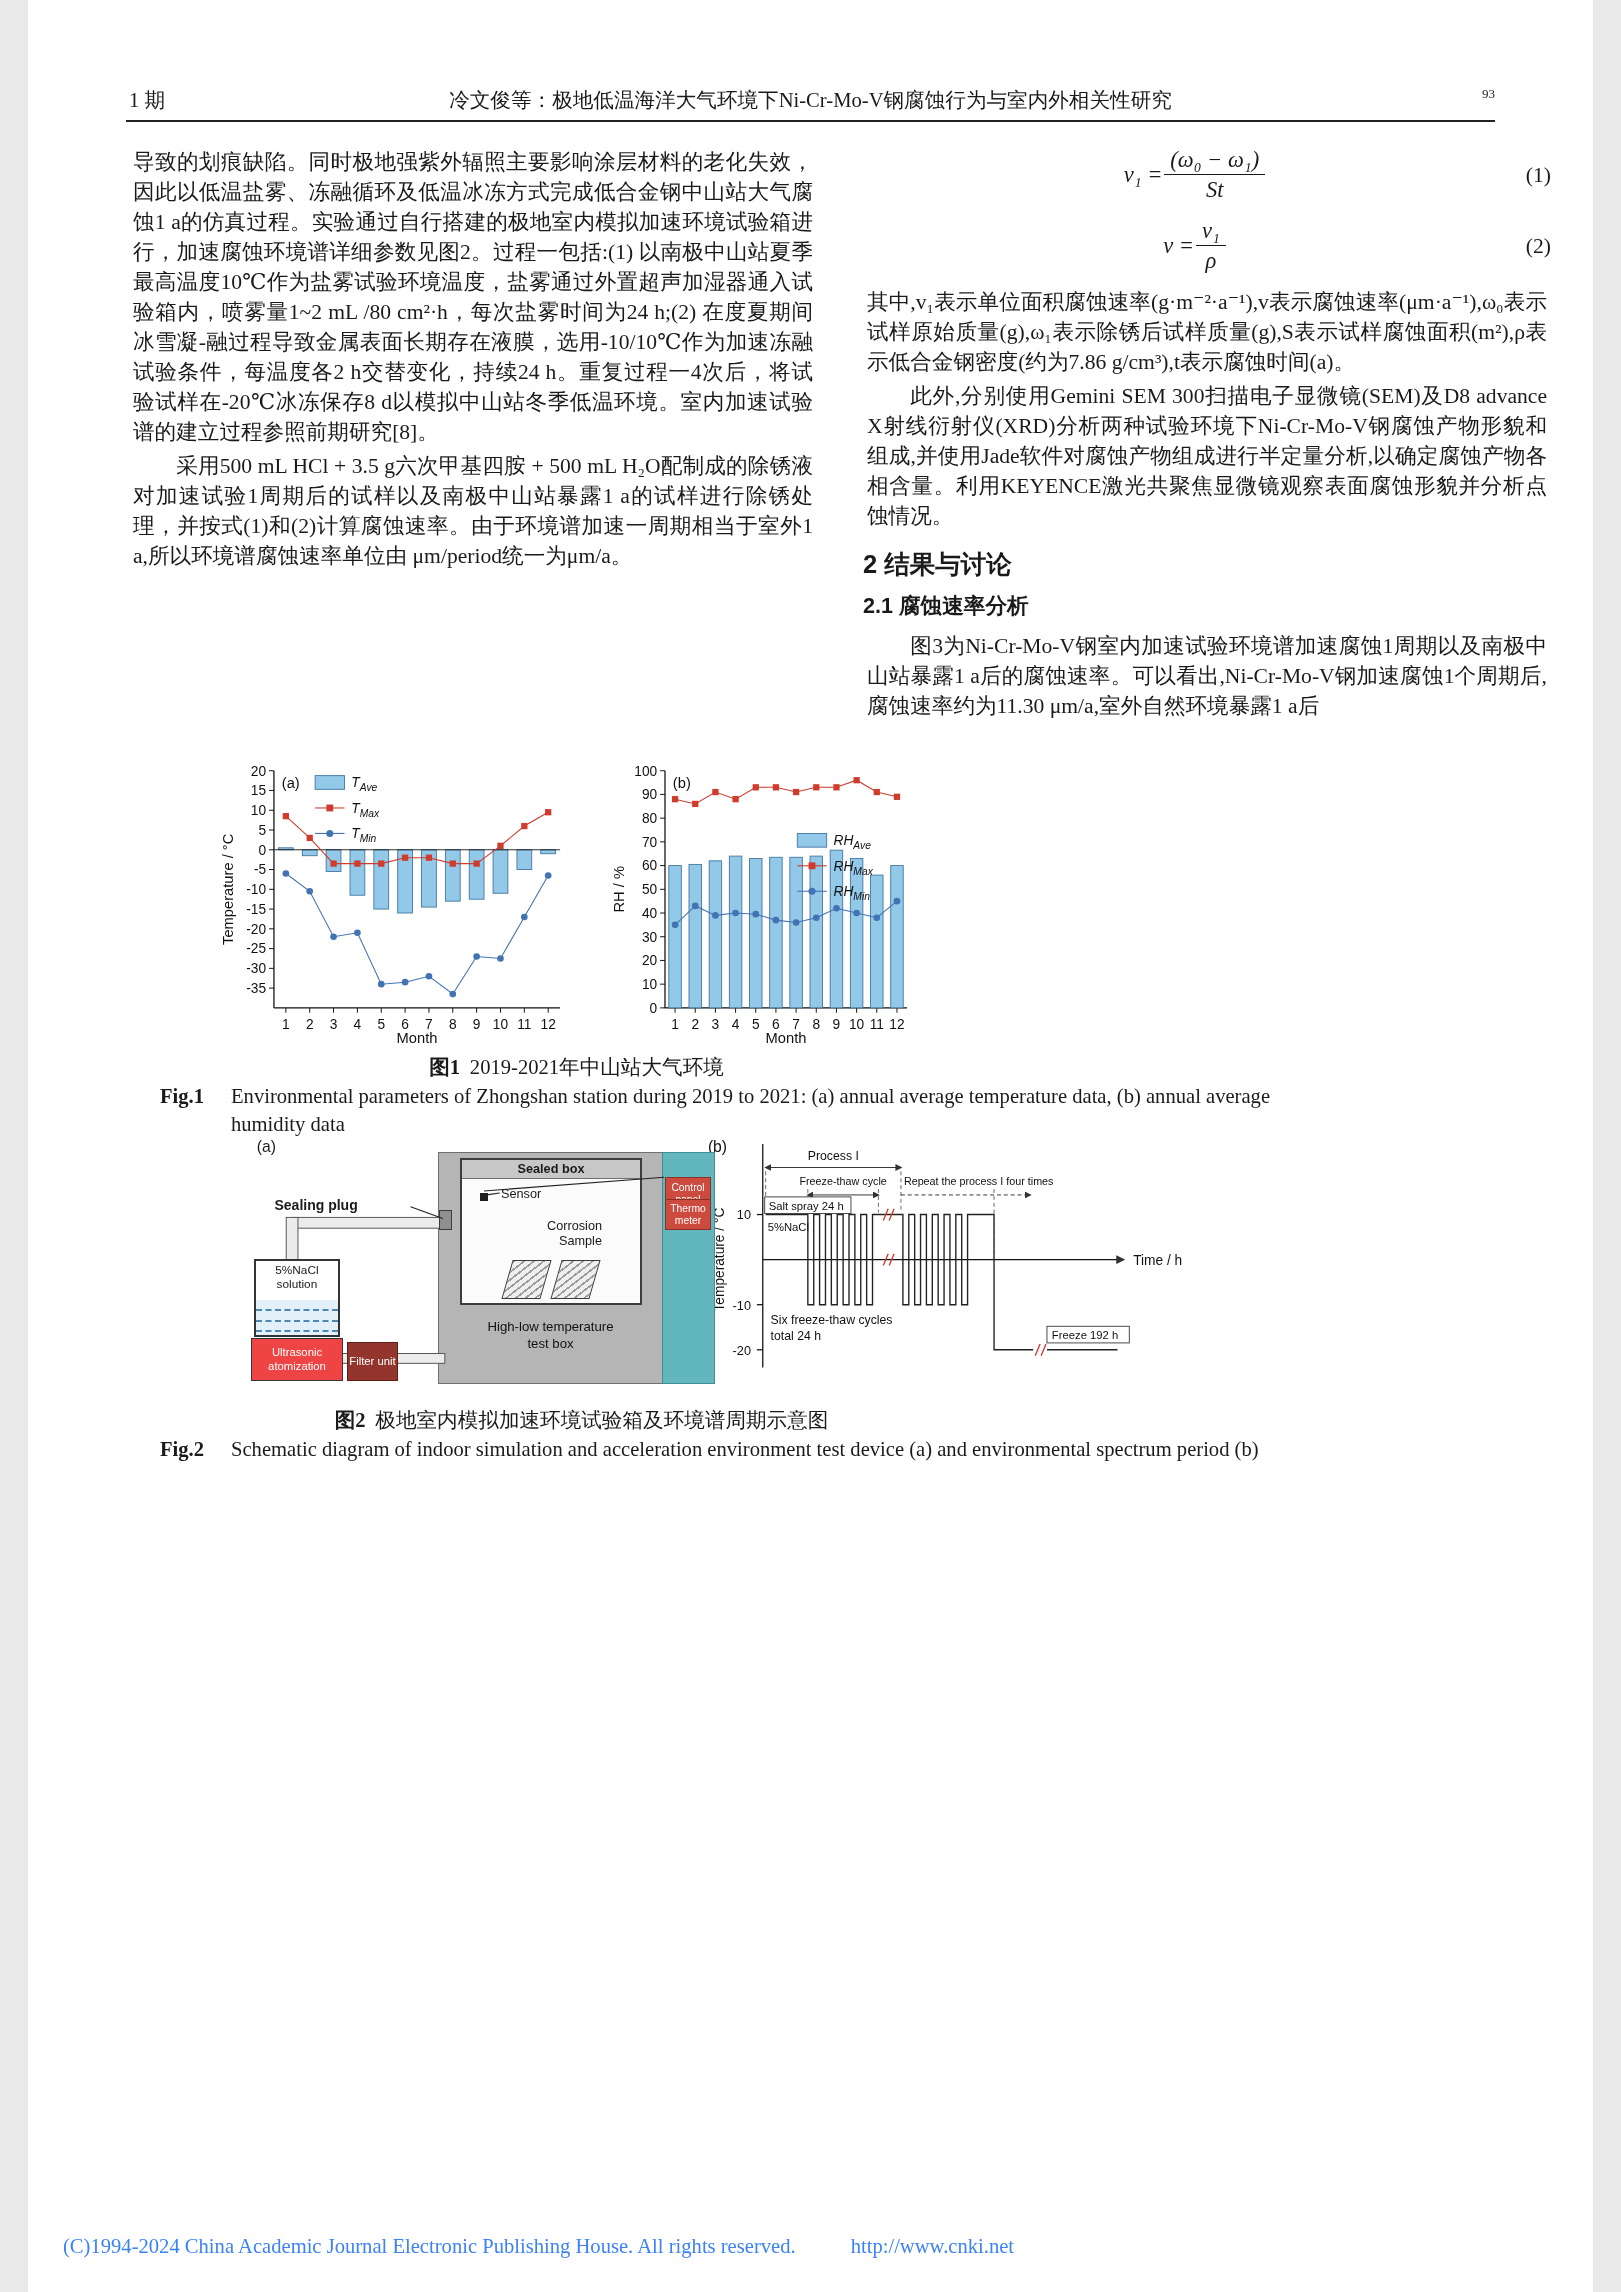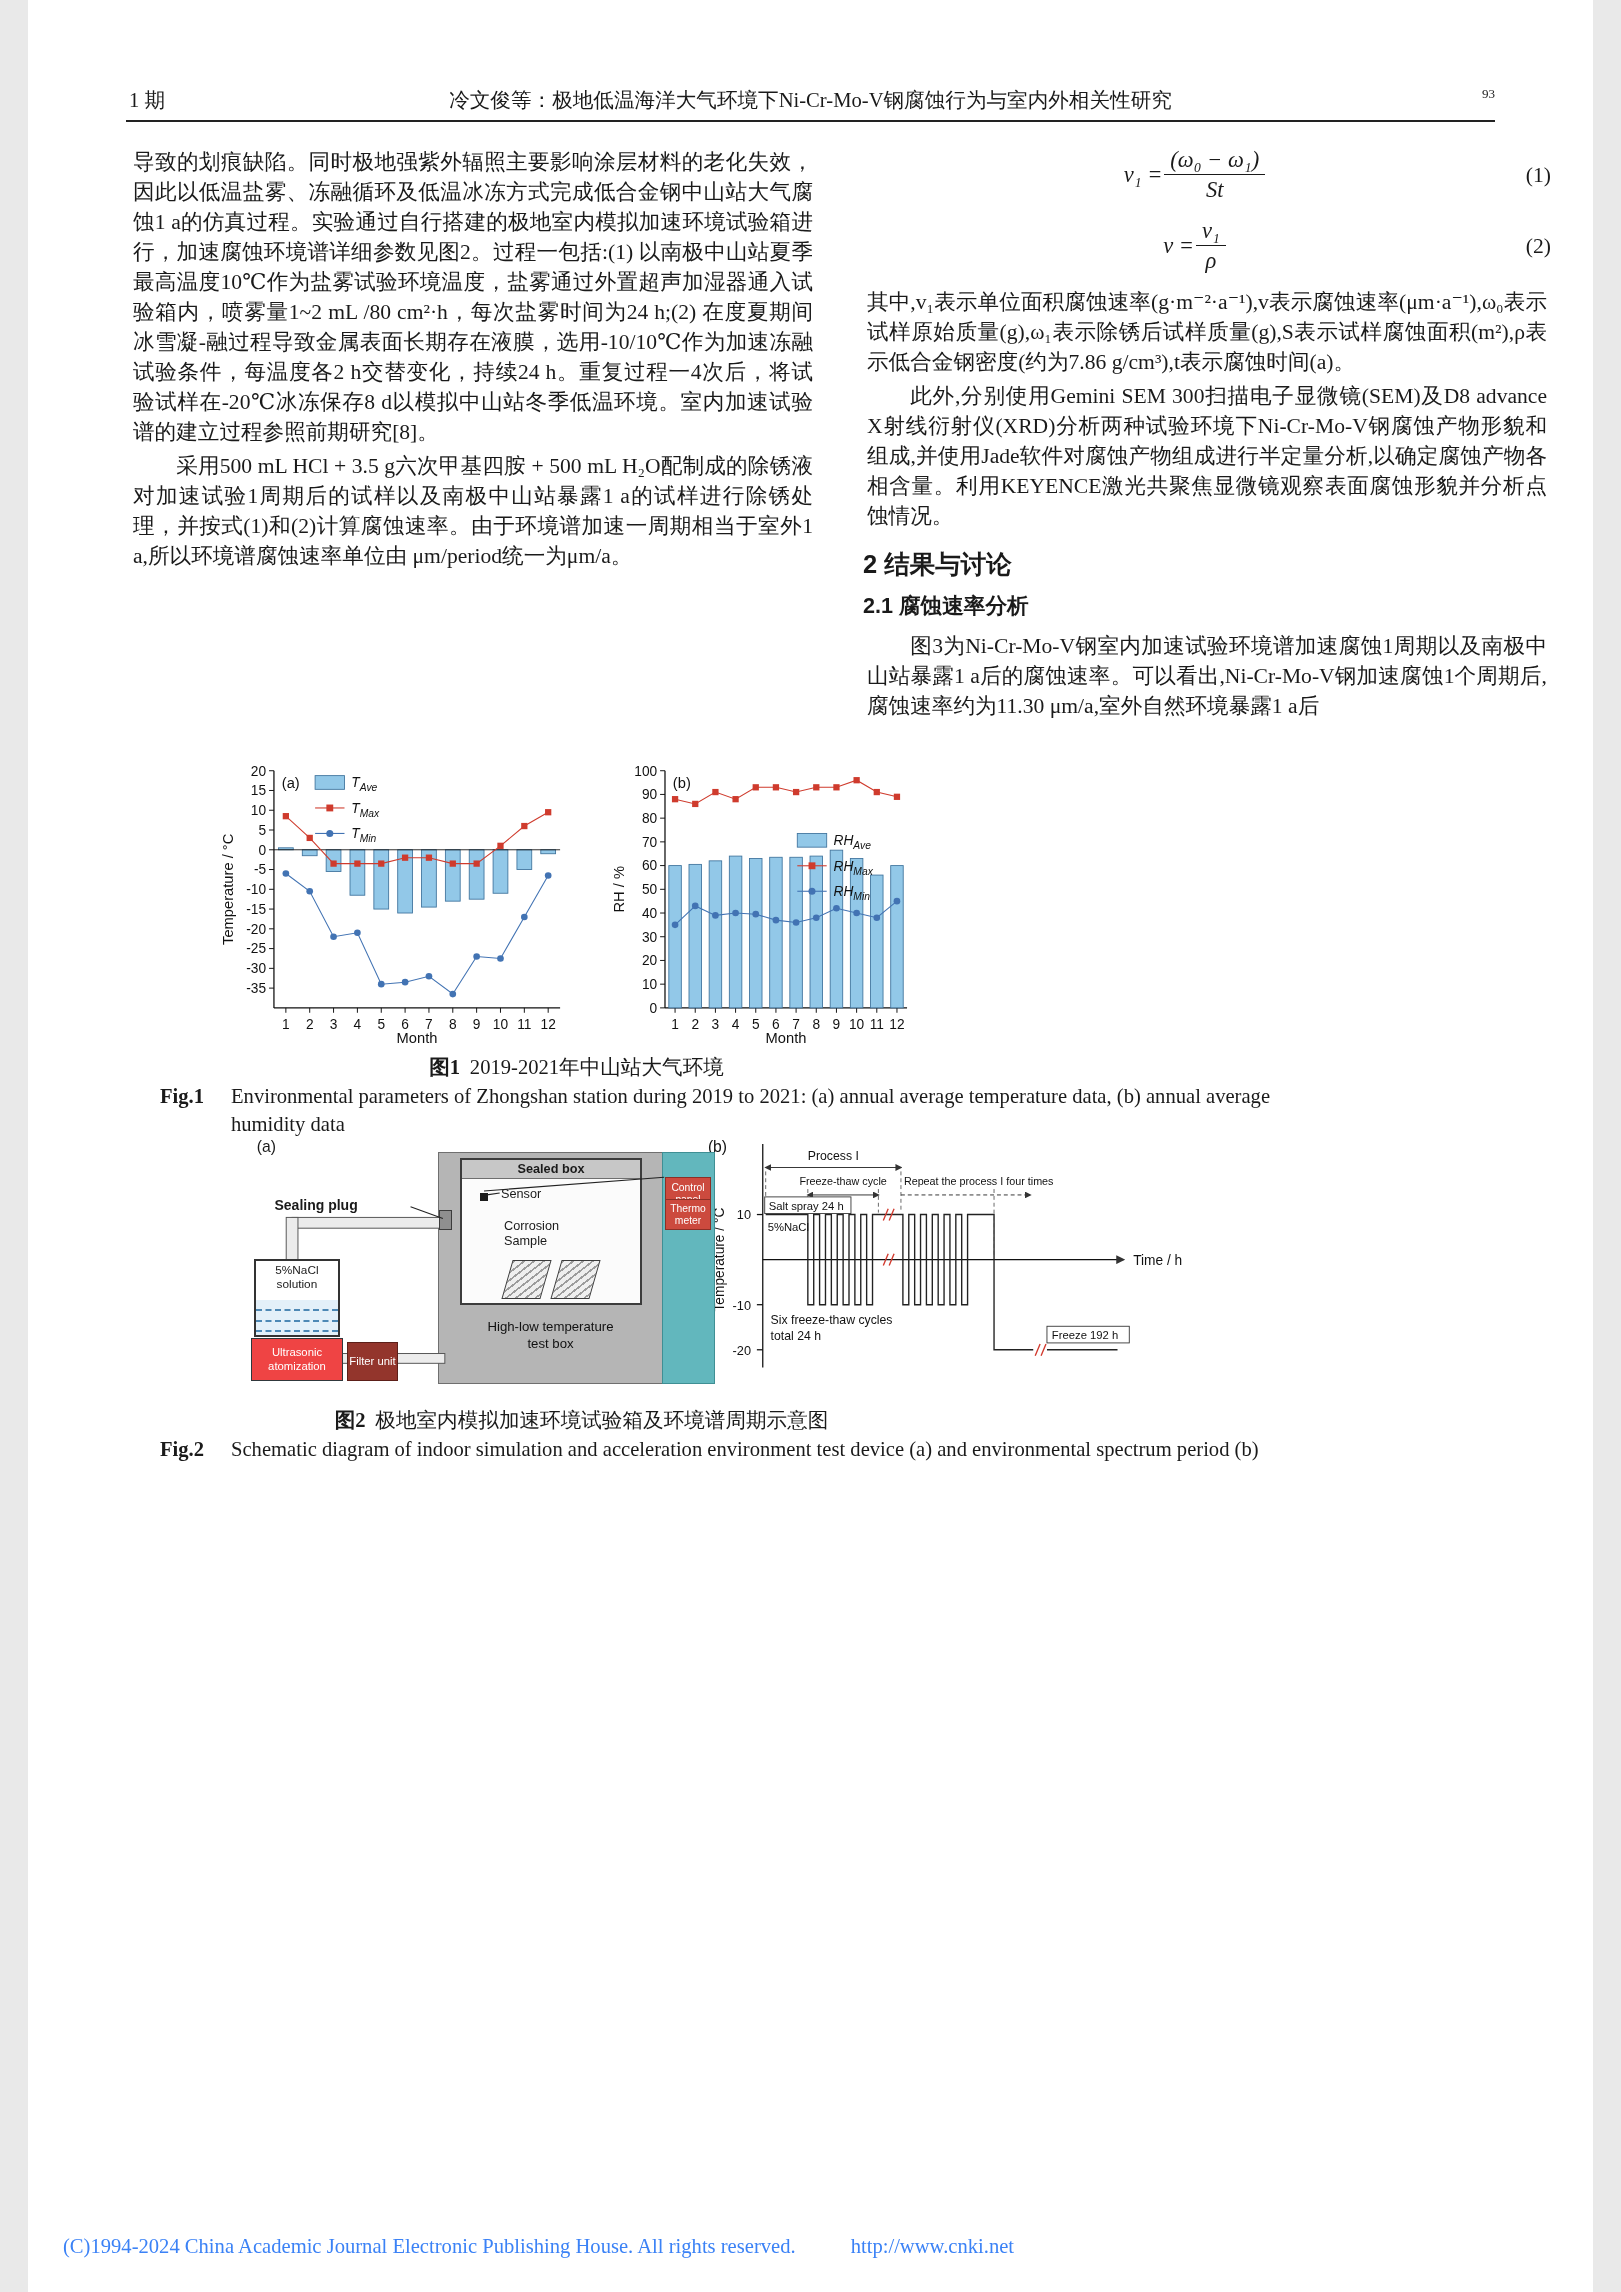--- a/index.html
+++ b/index.html
@@ -48,21 +48,21 @@
   .redbox{z-index:4;background:#cc4a3e;border:1px solid #8c2f26;color:#fff;font-size:10.3px;line-height:1.15;
           display:flex;align-items:center;justify-content:center;text-align:center;}
   .ctrl{left:416px;top:29px;width:46px;height:33px;margin-top:16px;}
   .thermo{left:416px;top:67px;width:46px;height:31px;}
   .sealedbox{left:211px;top:25.5px;width:182px;height:147px;background:#fbfbfb;border:2px solid #3c3c3c;z-index:3;padding-left:24px;}
   .sealedbox>div{position:absolute;}
   .sb-header{left:0;right:0;top:0;height:19.6px;background:#c7c7c7;border-bottom:1px solid #6f6f6f;
              font-weight:bold;font-size:12.7px;text-align:center;line-height:19.6px;}
   .sensor-dot{left:17.6px;top:33px;width:8.8px;height:8.8px;background:#1c1c1c;}
   .sensor-label{left:39px;top:27.4px;font-size:12.7px;}
-  .cs-label{left:42px;top:59px;width:98px;text-align:left;font-size:12.7px;line-height:1.25;}
+  .cs-label{left:42px;top:59px;width:98px;text-align:right;font-size:12.7px;line-height:1.25;}
   .sample{top:100px;width:39px;height:39px;border:1px solid #3c3c3c;transform:skewX(-16deg);
           background:repeating-linear-gradient(135deg,#9c9c9c 0 2px,#efefef 2px 6.9px);}
   .s1{left:45px;}
   .s2{left:94px;}
   .testbox-label{left:238px;top:186px;width:127px;text-align:center;font-size:13.2px;z-index:4;color:#111;line-height:1.3;}
   .plug-label{left:25.5px;top:65px;font-weight:bold;font-size:14px;z-index:4;}
   .plug-box{left:190px;top:78px;width:12.7px;height:19.6px;background:#8f8f8f;border:1px solid #3c3c3c;z-index:4;}
   .nacl-box{left:4.9px;top:127px;width:86px;height:78px;background:#fff;border:2px solid #333;z-index:3;}
   .nacl-box .nacl-label{position:absolute;left:0;right:0;top:2px;text-align:center;font-size:11.8px;line-height:1.2;}
   .nacl-box .liquid{position:absolute;left:0;right:0;bottom:0;height:35px;background:#e3f0f9;}

